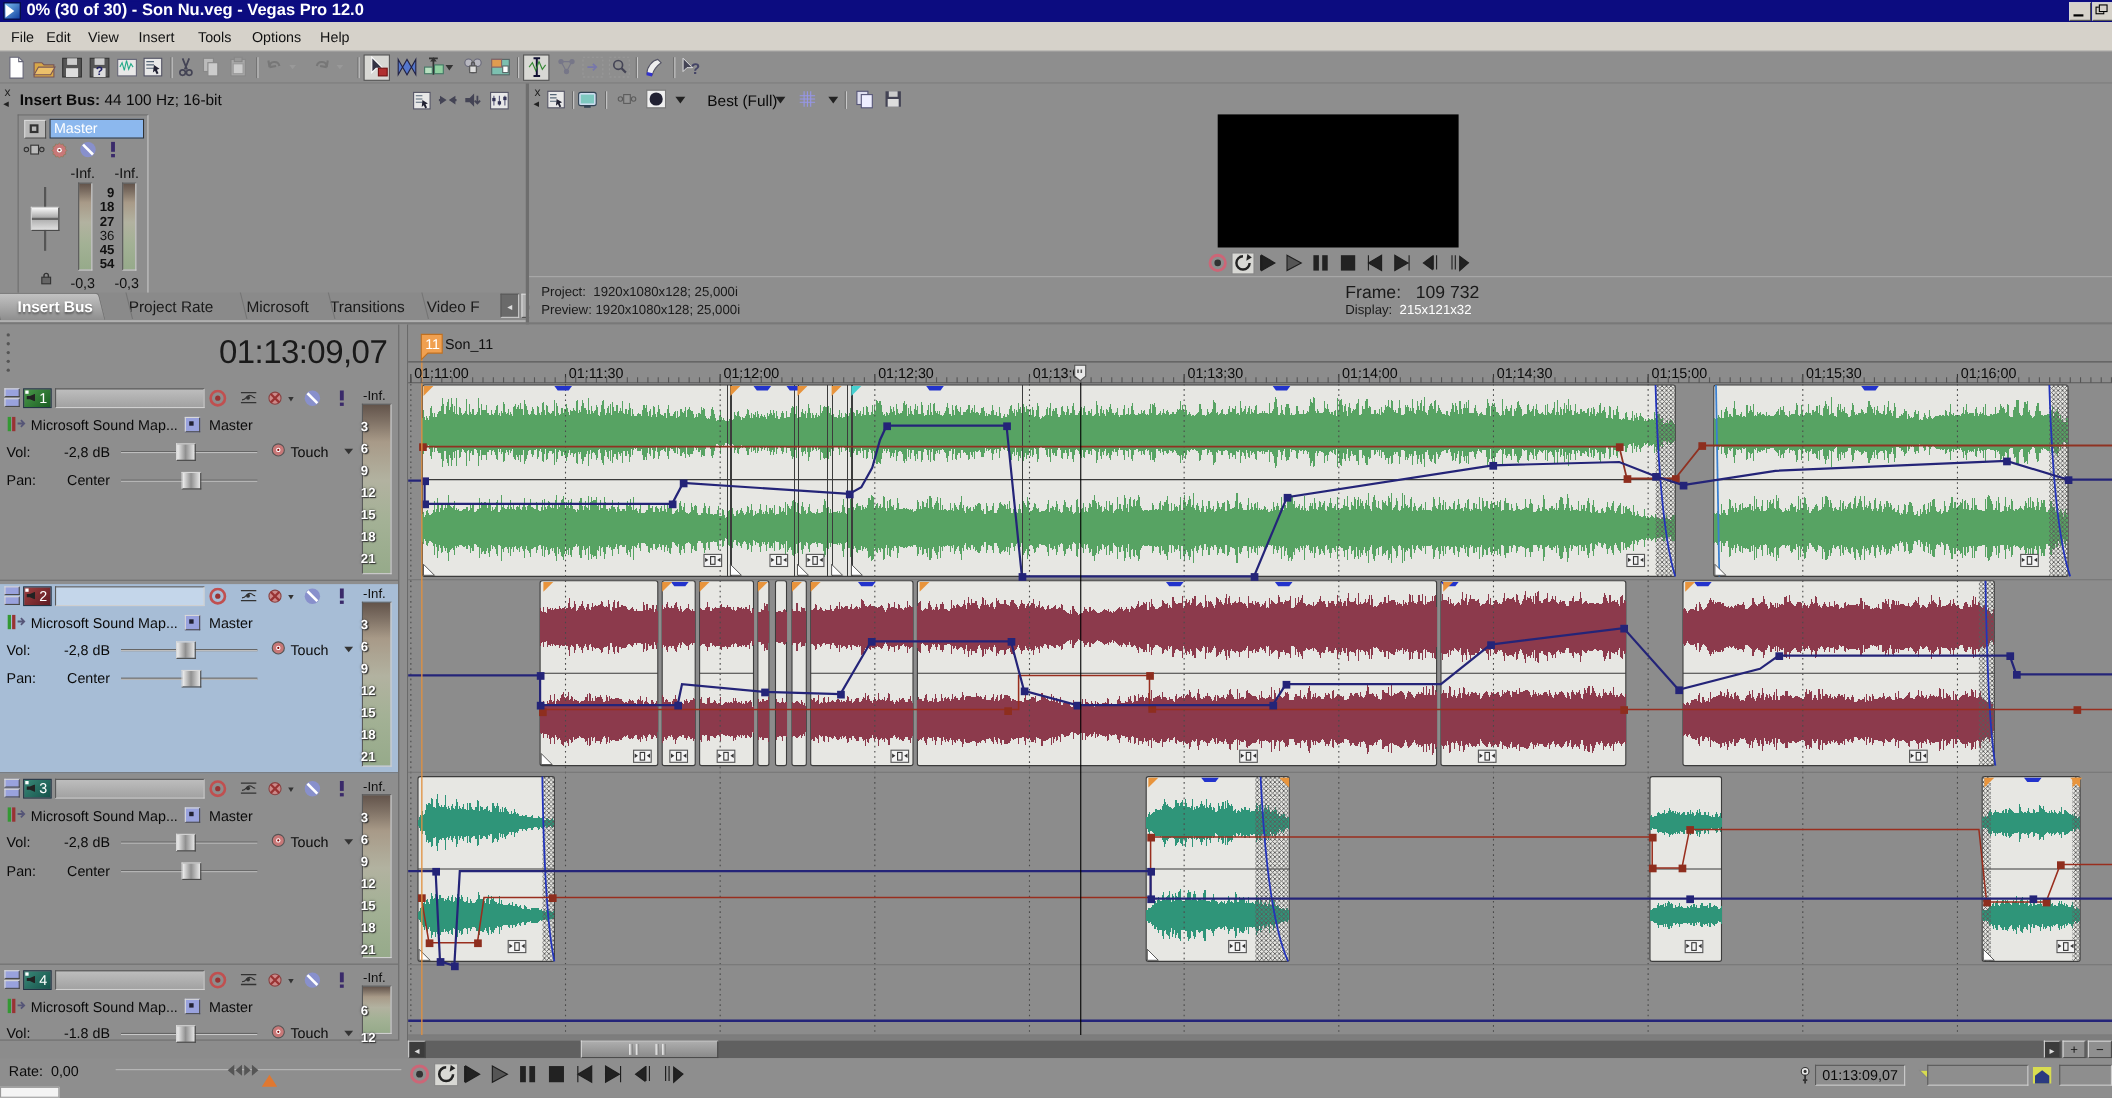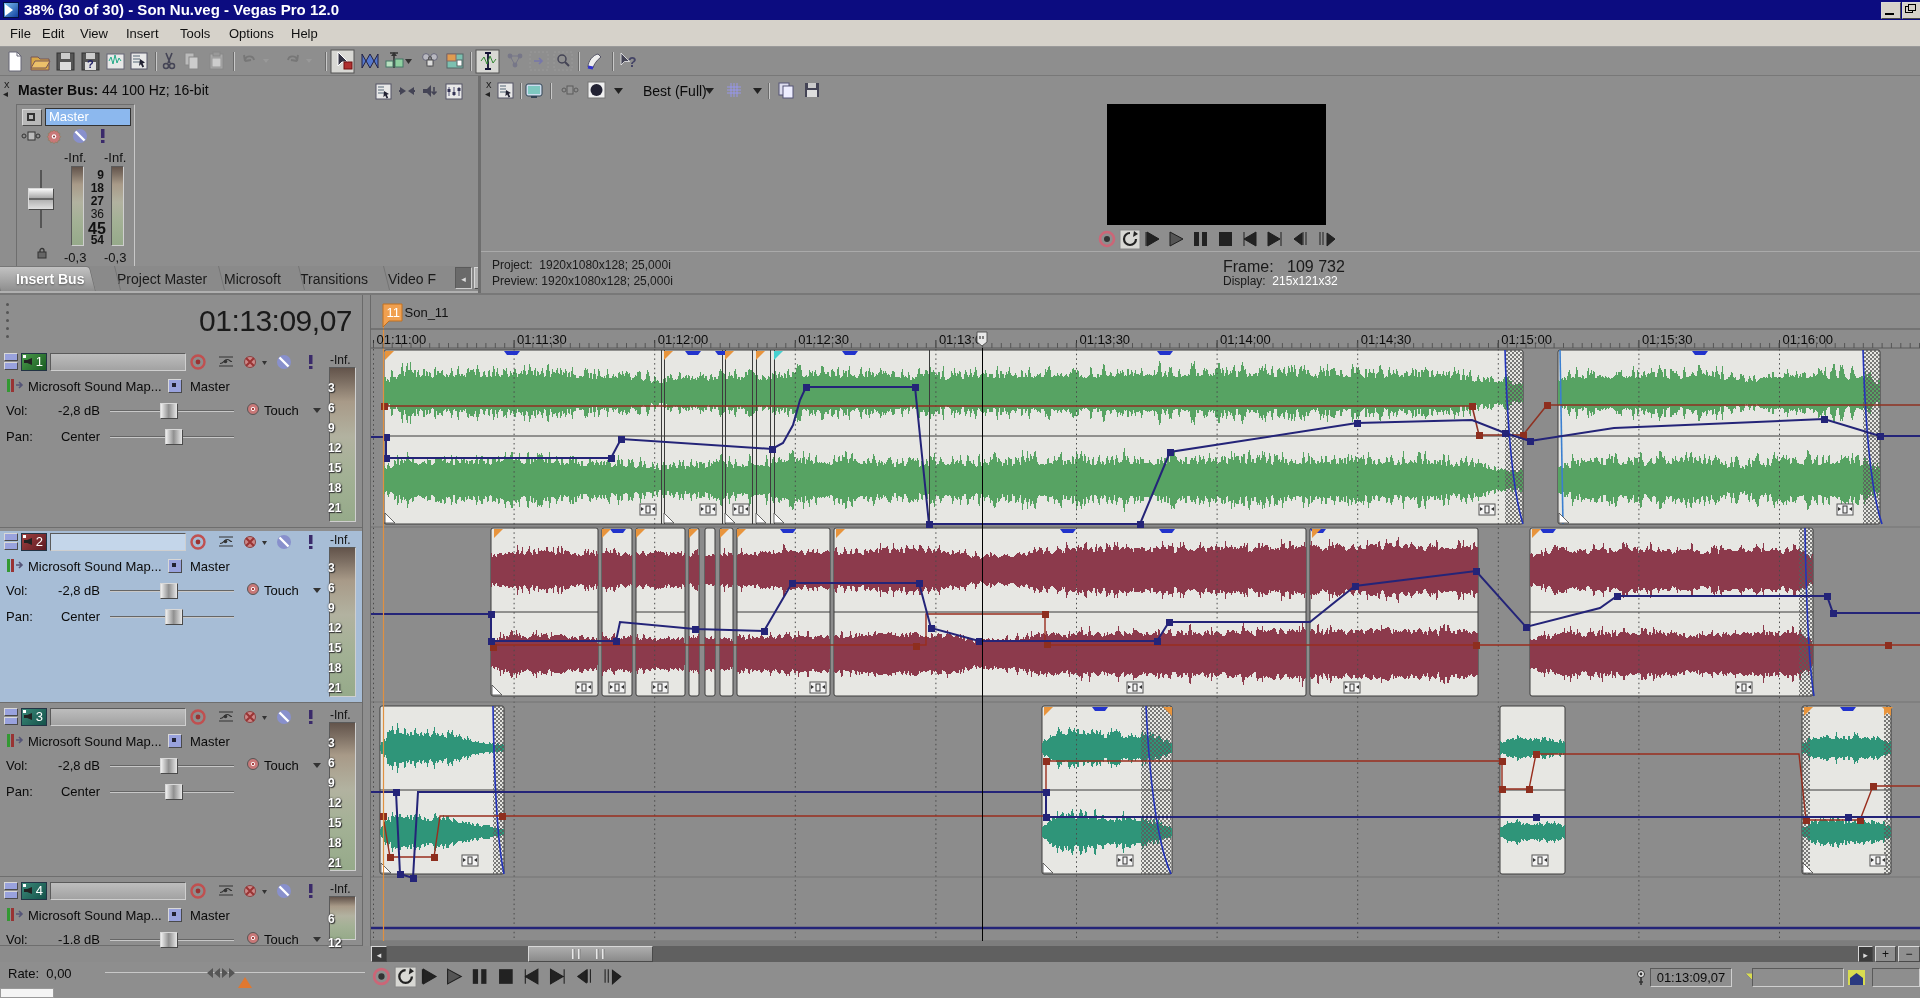--- a/index.html
+++ b/index.html
@@ -5,21 +5,21 @@
 .abs{position:absolute}
 .tb{background:#0c0c80;color:#fff;font-weight:bold;font-size:15px}
 .raised{border-top:1px solid #d8d8d8;border-left:1px solid #d8d8d8;border-right:1px solid #4a4a4a;border-bottom:1px solid #4a4a4a}
 .sunken{border-top:1px solid #5a5a5a;border-left:1px solid #5a5a5a;border-right:1px solid #cfcfcf;border-bottom:1px solid #cfcfcf}
 .meter{background:linear-gradient(to bottom,#63544b 0%,#7d6f63 9%,#a89a88 22%,#b2b2a0 45%,#a3b195 70%,#96aa8a 100%)}
 .mnum{position:absolute;right:3px;color:#fff;font-size:12px;font-weight:bold;text-shadow:0 0 2px #333,1px 1px 1px #333}
 </style></head><body>
 <div class="abs tb" style="left:0;top:0;width:1920px;height:20px"></div>
 <div class="abs" style="left:3px;top:2px;width:16px;height:16px;background:linear-gradient(135deg,#7ec0f0,#1040a0);border:1px solid #051040"></div>
 <div class="abs" style="left:5px;top:4px;width:0;height:0;border-left:8px solid #fff;border-top:6px solid transparent;border-bottom:6px solid transparent"></div>
-<div class="abs tb" style="left:24px;top:1px">38% (30 of 30) - Son Nu.veg - Vegas Pro 12.0</div>
+<div class="abs tb" style="left:24px;top:1px">0% (30 of 30) - Son Nu.veg - Vegas Pro 12.0</div>
 <div class="abs raised" style="left:1881px;top:2px;width:20px;height:17px;background:#d6d2ca"></div>
 <div class="abs raised" style="left:1902px;top:2px;width:20px;height:17px;background:#d6d2ca"></div>
 <div class="abs" style="left:1885px;top:13px;width:9px;height:2px;background:#000"></div>
 <div class="abs" style="left:1905px;top:6px;width:8px;height:7px;border:1px solid #000"></div>
 <div class="abs" style="left:1908px;top:4px;width:8px;height:7px;border:1px solid #000;background:#d6d2ca"></div>
 <div class="abs" style="left:0;top:20px;width:1920px;height:27px;background:#d6d2ca;border-bottom:1px solid #9a9a9a"></div>
 <div class="abs" style="left:10px;top:26px;font-size:13px;color:#111">File</div>
 <div class="abs" style="left:42px;top:26px;font-size:13px;color:#111">Edit</div>
 <div class="abs" style="left:80px;top:26px;font-size:13px;color:#111">View</div>
 <div class="abs" style="left:126px;top:26px;font-size:13px;color:#111">Insert</div>
@@ -148,21 +148,21 @@
     <rect x="612" y="5" width="1" height="19" fill="#6a6a6a"></rect>
     <rect x="613" y="5" width="1" height="19" fill="#c8c8c8"></rect>
     <g transform="translate(618,4)">
       <path d="M3 2 l0 12 l3.5 -3.5 l5 0 z" fill="#445" stroke="#fff" stroke-width="0.7"></path>
       <text x="10" y="16" font-size="14" font-weight="bold" fill="#446">?</text>
     </g>
   </svg>
 <div class="abs" style="left:0;top:76px;width:478px;height:219px;background:#8e8e8e"></div>
 <div class="abs" style="left:4px;top:78px;font-size:11px;color:#222">x</div>
 <div class="abs" style="left:3px;top:88px;font-size:10px;color:#222">◂</div>
-<div class="abs" style="left:18px;top:82px;font-size:14px;color:#0a0a0a"><b>Master Bus:</b> 44 100 Hz; 16-bit</div>
+<div class="abs" style="left:18px;top:82px;font-size:14px;color:#0a0a0a"><b>Insert Bus:</b> 44 100 Hz; 16-bit</div>
 <svg class="abs" style="left:375px;top:82px" width="100" height="20">
     <g transform="translate(0,1)">
       <rect x="1" y="1" width="15" height="15" fill="#e8e8e8" stroke="#556"></rect>
       <path d="M3 4 h6 M3 7 h6 M3 10 h6" stroke="#567"></path>
       <path d="M9 8 l5 3 l-2.2 0.8 l1.4 3 l-1.6 0.8 l-1.4 -3 l-1.8 1.6 z" fill="#223"></path>
     </g>
     <g transform="translate(23,1)">
       <path d="M2 4 l6 4 l-6 4 z M16 4 l-6 4 l6 4 z" fill="#445"></path>
       <rect x="1" y="7" width="3" height="2" fill="#445"></rect>
       <rect x="14" y="7" width="3" height="2" fill="#445"></rect>
@@ -204,35 +204,35 @@
     </g>
   </svg>
 <div class="abs" style="left:64px;top:150px;font-size:13px;color:#111">-Inf.</div>
 <div class="abs" style="left:104px;top:150px;font-size:13px;color:#111">-Inf.</div>
 <div class="abs meter sunken" style="left:71px;top:166px;width:13px;height:80px"></div>
 <div class="abs meter sunken" style="left:111px;top:166px;width:13px;height:80px"></div>
 <div class="abs" style="left:88px;top:168px;width:16px;text-align:right;font-size:12px;font-weight:bold;color:#111">9</div>
 <div class="abs" style="left:88px;top:181px;width:16px;text-align:right;font-size:12px;font-weight:bold;color:#111">18</div>
 <div class="abs" style="left:88px;top:194px;width:16px;text-align:right;font-size:12px;font-weight:bold;color:#111">27</div>
 <div class="abs" style="left:88px;top:207px;width:16px;text-align:right;font-size:12px;font-weight:normal;color:#111">36</div>
-<div class="abs" style="left:88px;top:220px;width:16px;text-align:right;font-size:16px;font-weight:bold;color:#111">45</div>
+<div class="abs" style="left:88px;top:220px;width:16px;text-align:right;font-size:12px;font-weight:bold;color:#111">45</div>
 <div class="abs" style="left:88px;top:233px;width:16px;text-align:right;font-size:12px;font-weight:bold;color:#111">54</div>
 <div class="abs" style="left:40px;top:170px;width:2px;height:58px;background:#555"></div>
 <div class="abs raised" style="left:28px;top:188px;width:26px;height:22px;background:linear-gradient(to bottom,#f8f8f8,#a8a8a8 45%,#e0e0e0)"></div>
 <div class="abs" style="left:29px;top:198px;width:24px;height:2px;background:#666"></div>
 <svg class="abs" style="left:36px;top:247px" width="12" height="12">
     <rect x="2" y="5" width="8" height="6" fill="#666" stroke="#333"></rect>
     <path d="M4 5 v-1.5 a2 2 0 0 1 4 0 V5" fill="none" stroke="#333" stroke-width="1.3"></path>
   </svg>
 <div class="abs" style="left:64px;top:250px;font-size:13px;color:#111">-0,3</div>
 <div class="abs" style="left:104px;top:250px;font-size:13px;color:#111">-0,3</div>
 <div class="abs" style="left:0;top:266px;width:478px;height:25px;background:#8a8a8a"></div>
 <div class="abs" style="left:0;top:266px;width:96px;height:25px;background:linear-gradient(to bottom,#c2c2c2,#8e8e8e);border:1px solid #777;border-bottom:none;border-top-right-radius:4px;transform:skewX(14deg);transform-origin:bottom left"></div>
 <div class="abs" style="left:16px;top:271px;font-size:14px;font-weight:bold;color:#fff;text-shadow:0 1px 2px #555">Insert Bus</div>
-<div class="abs" style="left:117px;top:271px;font-size:14px;color:#1a1a1a">Project Master</div>
+<div class="abs" style="left:117px;top:271px;font-size:14px;color:#1a1a1a">Project Rate</div>
 <div class="abs" style="left:224px;top:271px;font-size:14px;color:#1a1a1a">Microsoft</div>
 <div class="abs" style="left:300px;top:271px;font-size:14px;color:#1a1a1a">Transitions</div>
 <div class="abs" style="left:388px;top:271px;font-size:14px;color:#1a1a1a">Video F</div>
 <div class="abs" style="left:104px;top:266px;width:14px;height:24px;border-right:1px solid #757575;transform:skewX(14deg)"></div>
 <div class="abs" style="left:208px;top:266px;width:14px;height:24px;border-right:1px solid #757575;transform:skewX(14deg)"></div>
 <div class="abs" style="left:288px;top:266px;width:14px;height:24px;border-right:1px solid #757575;transform:skewX(14deg)"></div>
 <div class="abs" style="left:373px;top:266px;width:14px;height:24px;border-right:1px solid #757575;transform:skewX(14deg)"></div>
 <div class="abs sunken" style="left:455px;top:267px;width:17px;height:22px;background:#6a6a6a;text-align:center;font-size:9px;color:#ddd;line-height:22px">◂</div>
 <div class="abs raised" style="left:474px;top:267px;width:17px;height:22px;background:#b0b0b0;text-align:center;font-size:9px;color:#111;line-height:22px">▸</div>
 <div class="abs" style="left:0;top:291px;width:478px;height:2px;background:#b0b0b0"></div>

